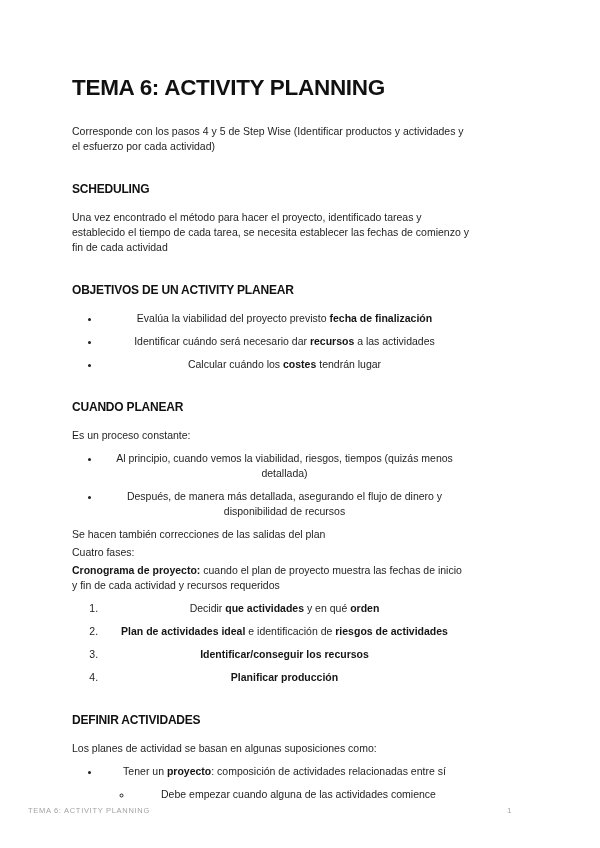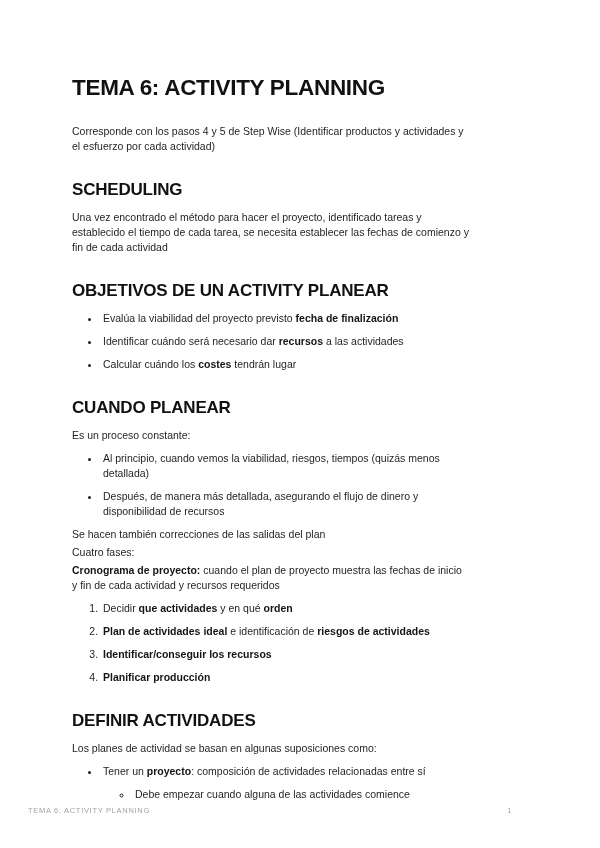--- a/index.html
+++ b/index.html
@@ -23,37 +23,38 @@
   h1 {
     margin: 0 0 23px 0;
     font-size: 22.5px;
     line-height: 27px;
     font-weight: 700;
     letter-spacing: -0.3px;
     color: #111111;
   }
   h2 {
     margin: 25px 0 10px 0;
-    font-size: 17px;
+    font-size: 12px;
     line-height: 21px;
     font-weight: 700;
     letter-spacing: -0.2px;
     color: #111111;
   }
   p {
     margin: 3px 0;
   }
   b { font-weight: 700; color: #151515; }
   ul, ol {
     margin: 8px 0;
     padding-left: 25px;
   }
   li {
     margin: 8px 4px;
     padding-left: 2px;
+    text-align: center;
   }
   li::marker {
     color: #1f1f1f;
     font-size: 10.5px;
   }
   ul.sub {
     list-style-type: circle;
     margin: 8px 0 0 0;
     padding-left: 26px;
   }

